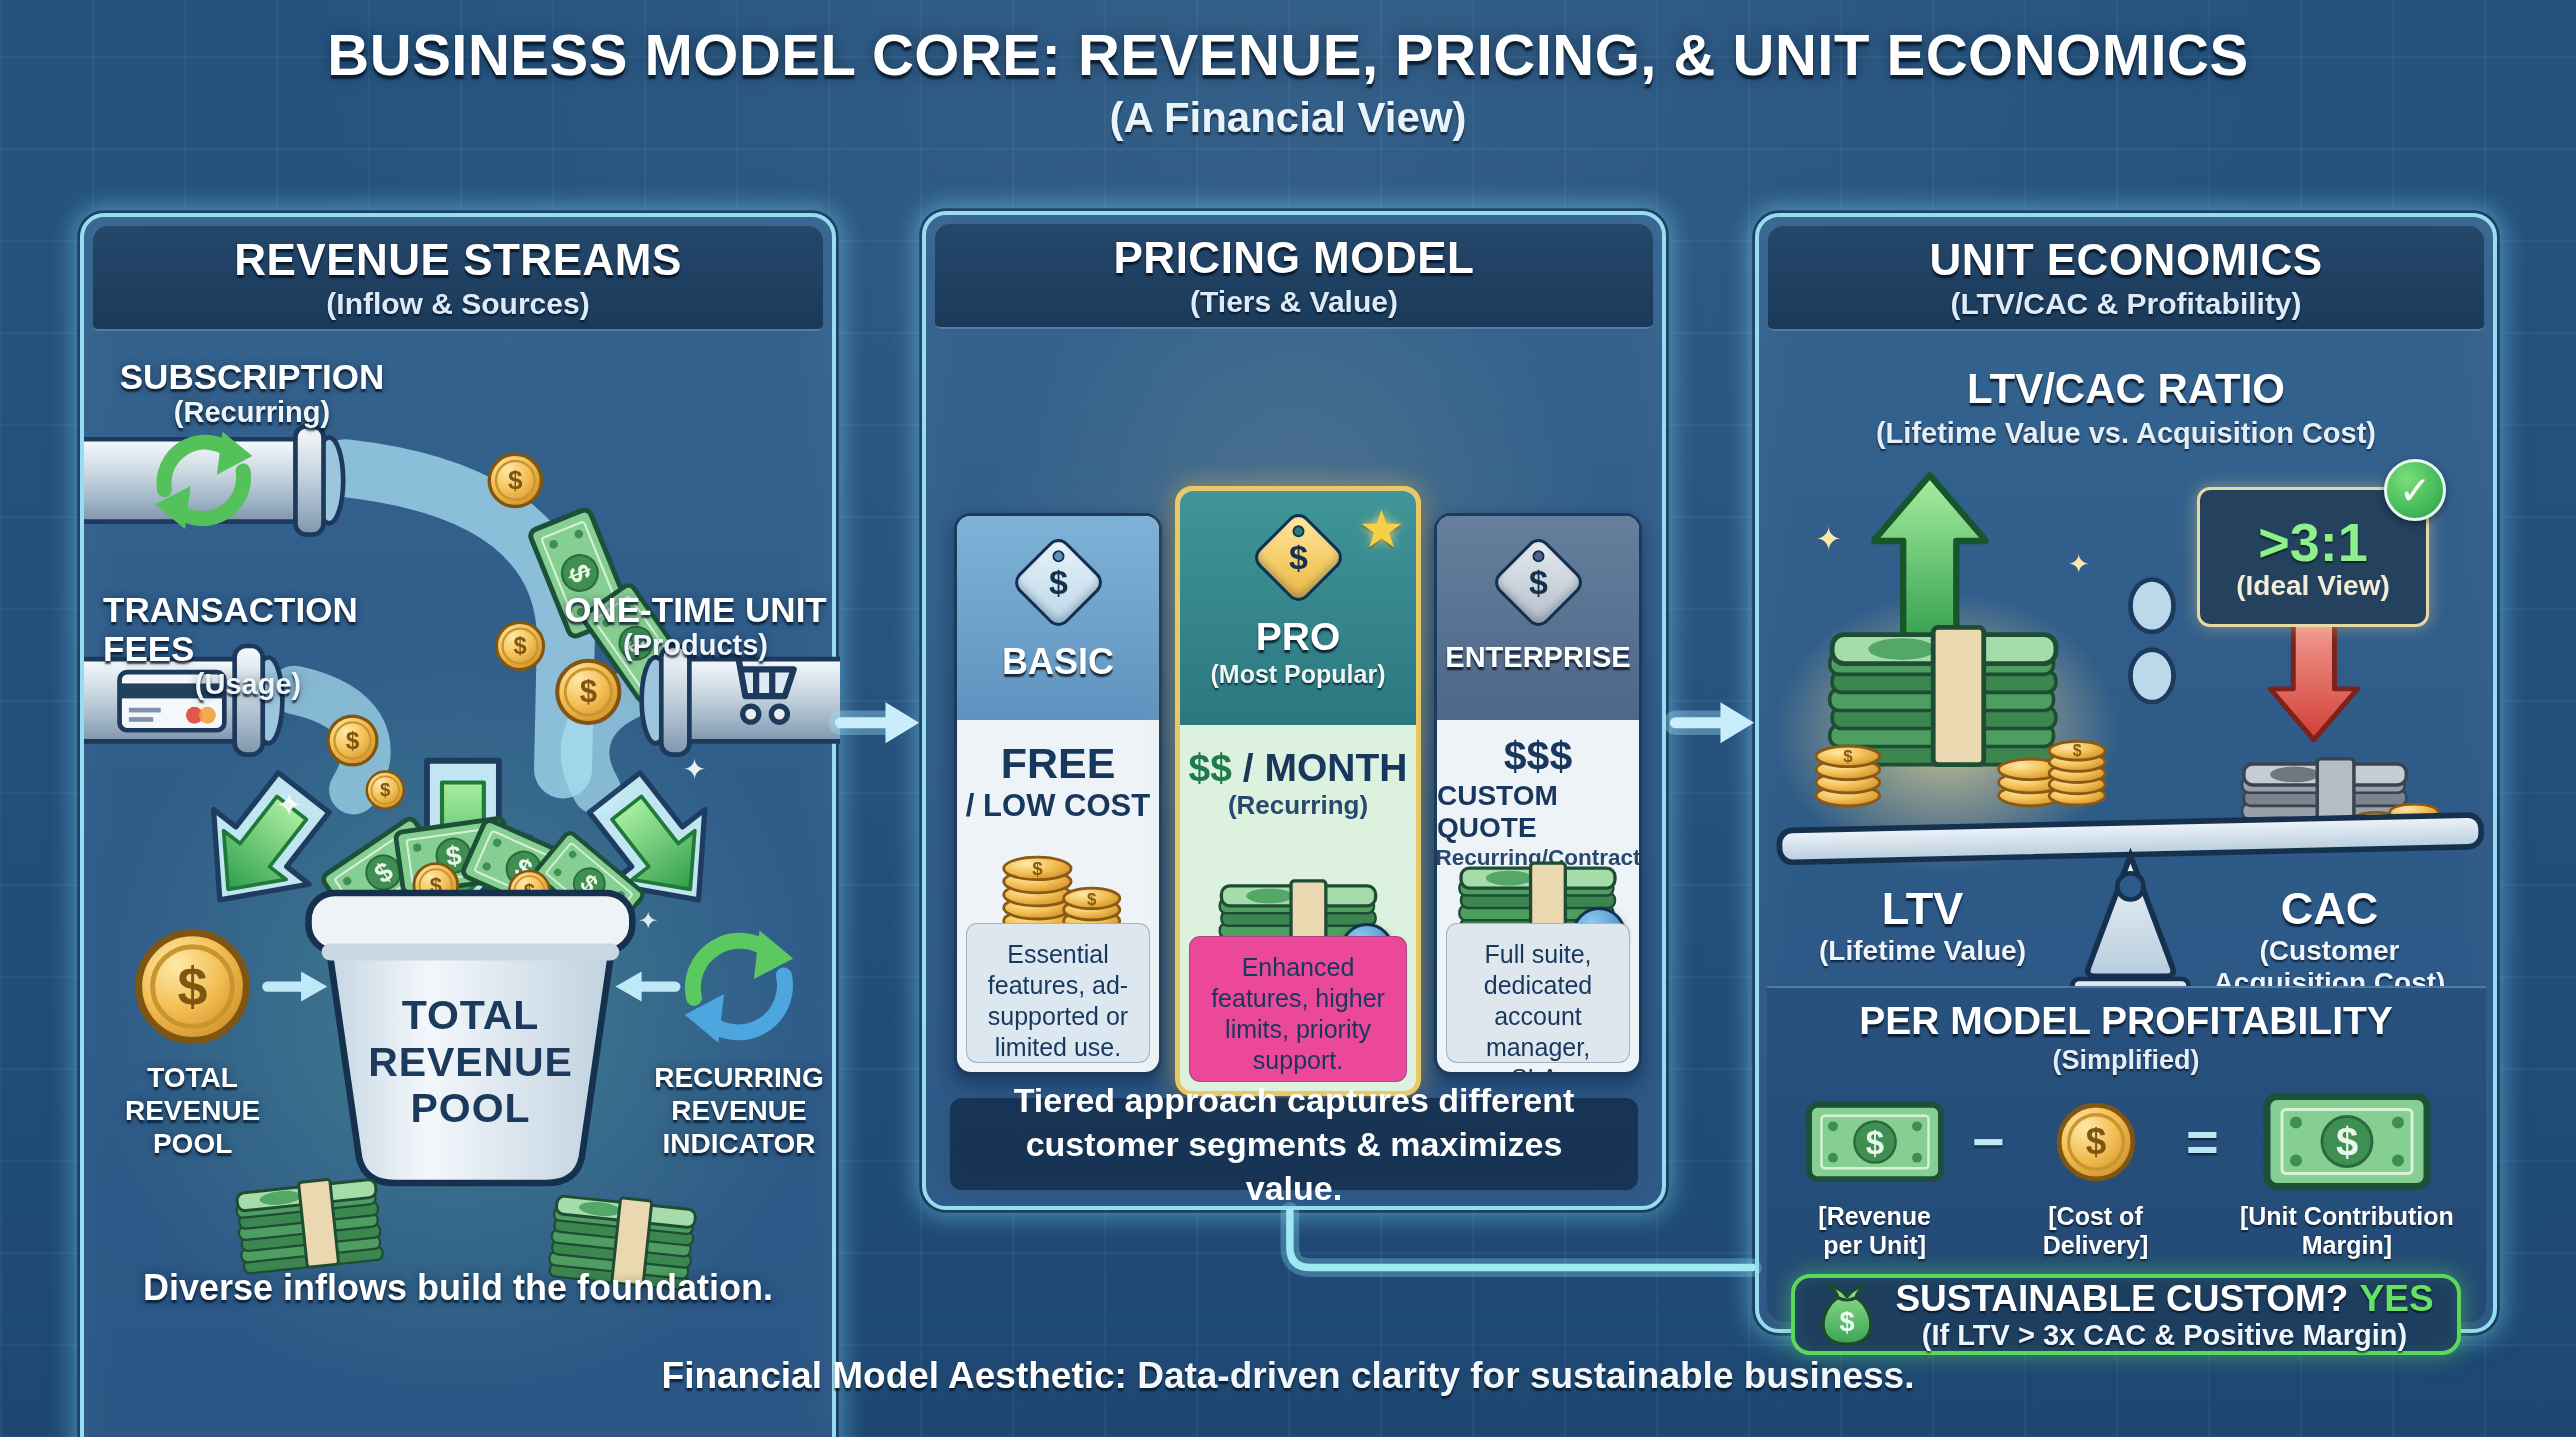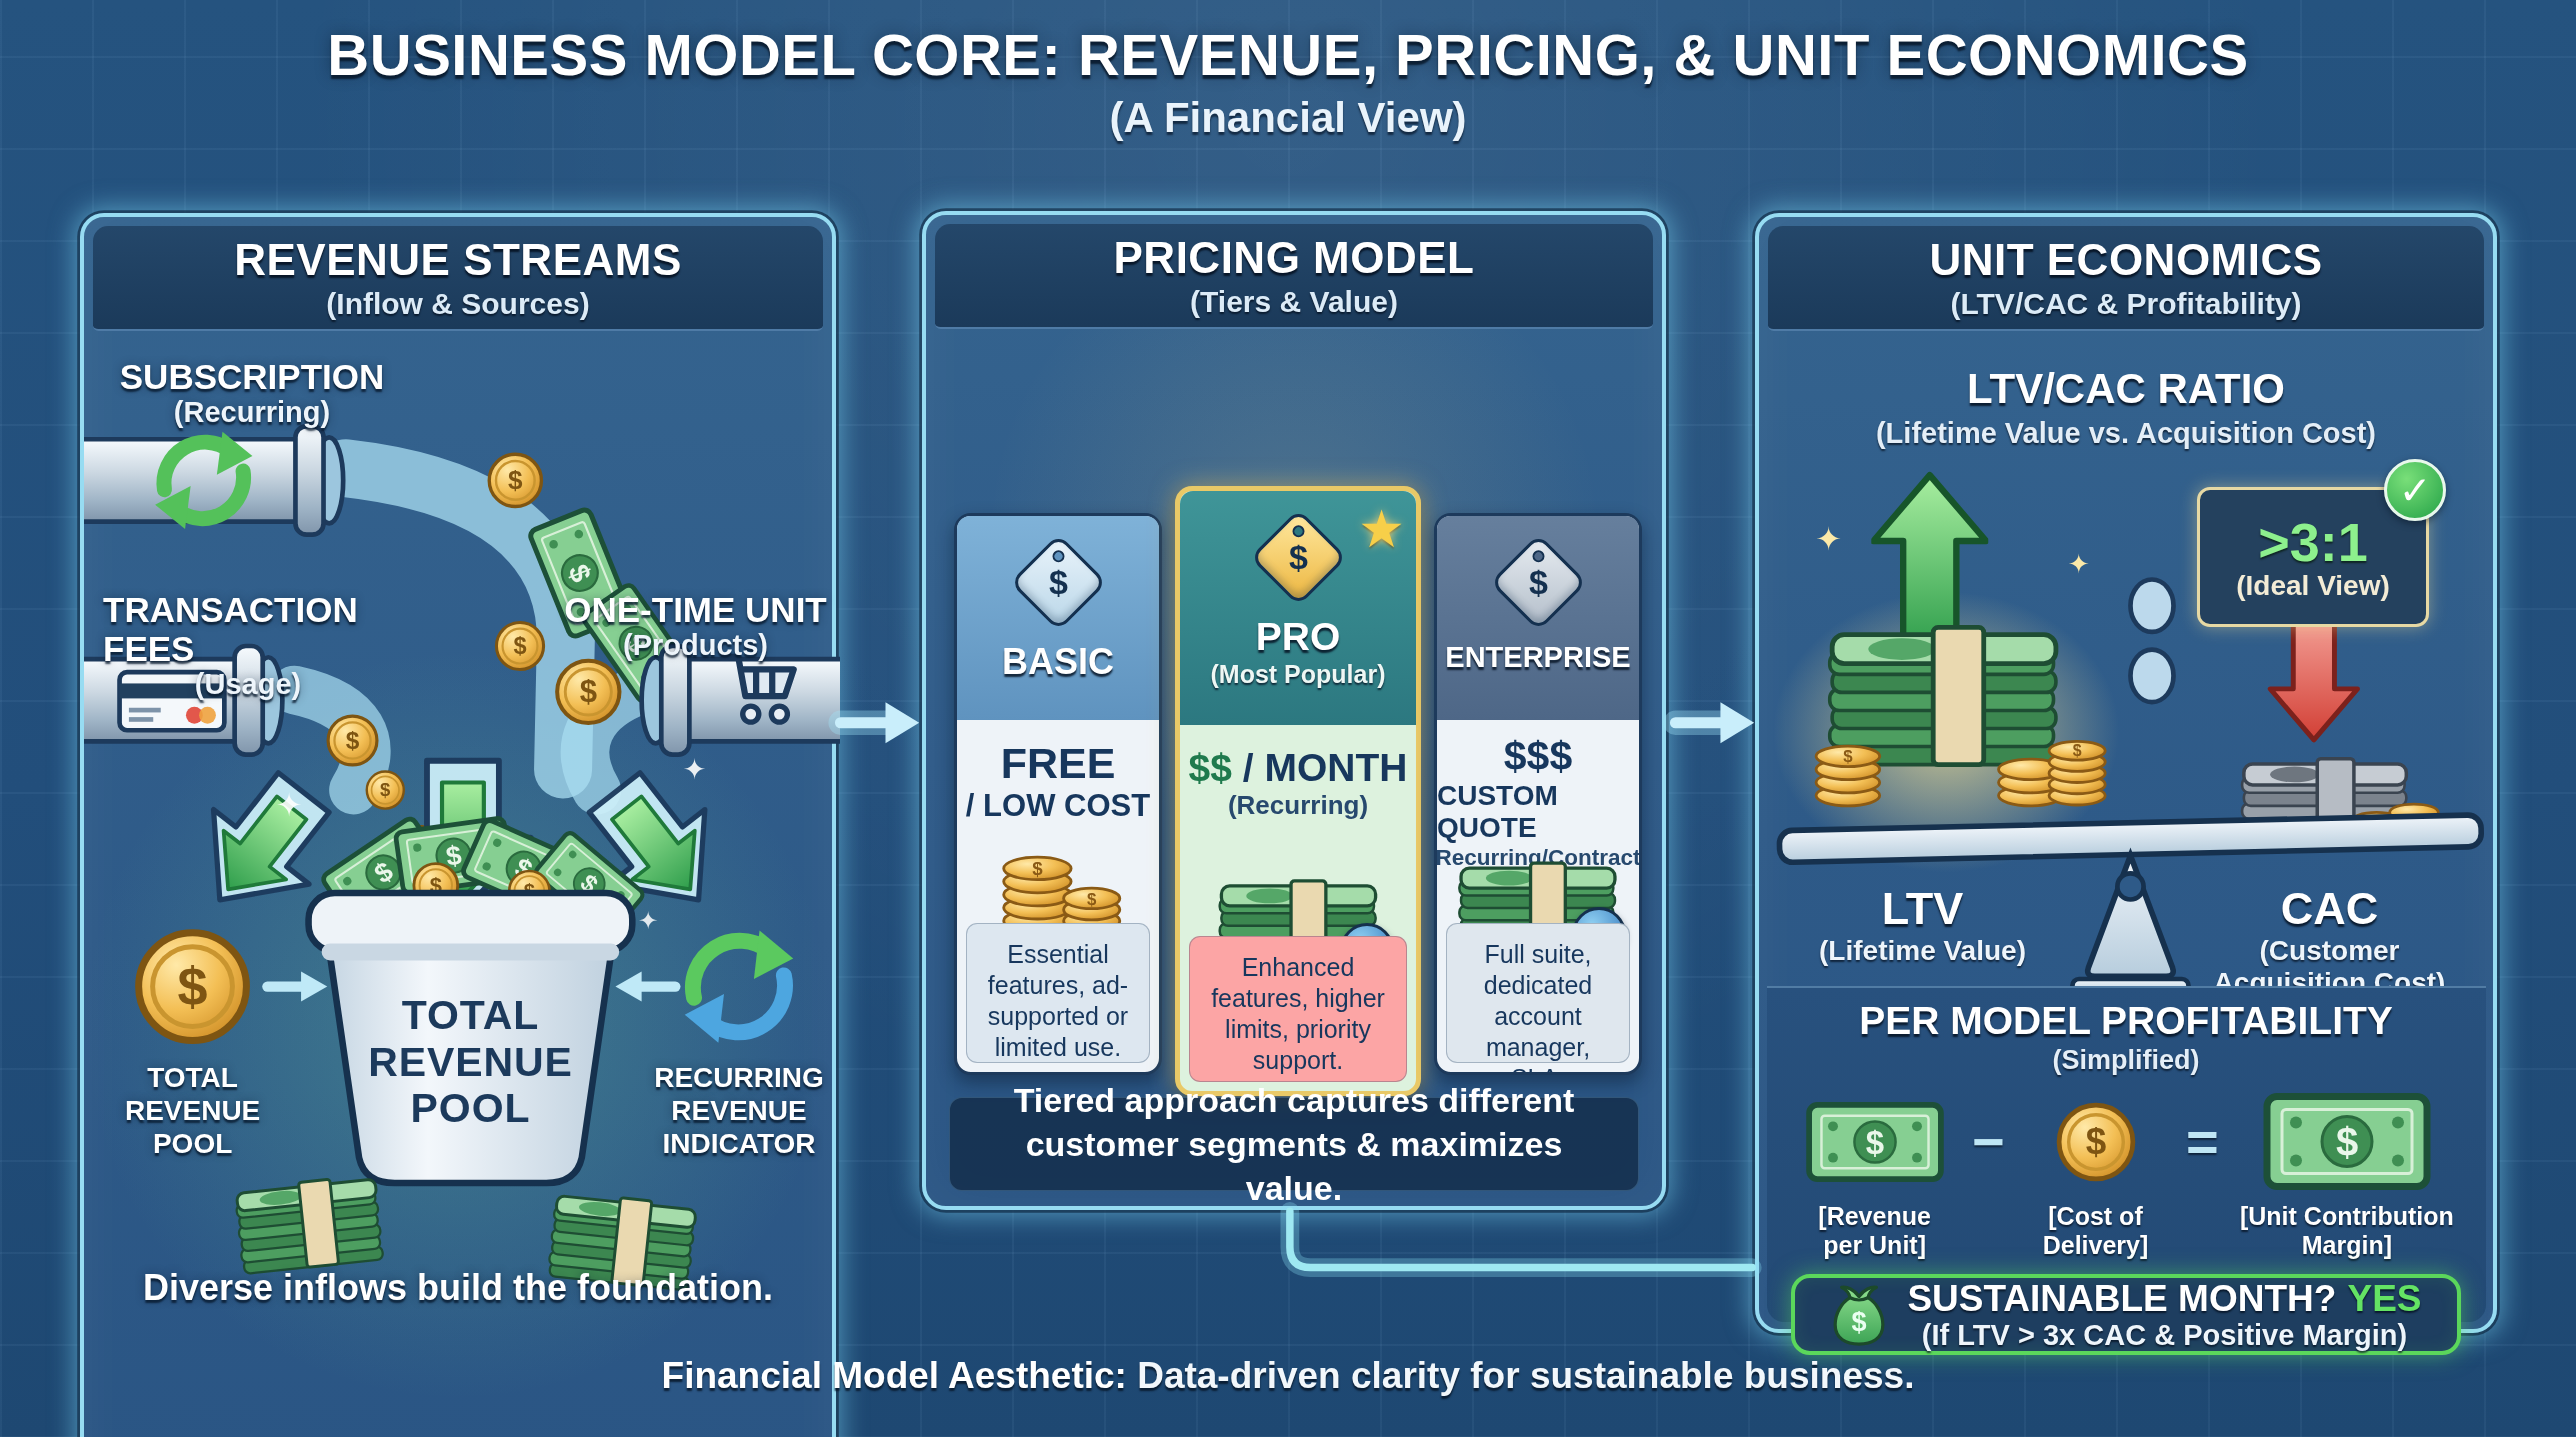--- a/index.html
+++ b/index.html
@@ -63,21 +63,21 @@
   .tag .tsym{position:absolute;inset:0;display:flex;align-items:center;justify-content:center;transform:rotate(-45deg);font-size:34px;font-weight:800;color:#14304f;}
   .pro-star{position:absolute;top:7.5px;right:11.2px;font-size:52px;color:#f7cf49;text-shadow:0 0 9.4px rgba(255,220,120,.9),0 1.9px 1.9px rgba(80,50,0,.6);}
   .price-block{position:absolute;left:0;right:0;display:flex;flex-direction:column;align-items:center;line-height:1.15;}
   .price-big{font-size:43px;font-weight:800;color:#17375d;}
   .price-mid{font-size:31px;font-weight:800;color:#17375d;}
   .price-note{font-size:26px;font-weight:700;color:#27496e;}
   .price-cur{color:#1f7a4d;}
   .card-icon{position:absolute;left:0;right:0;display:flex;justify-content:center;}
   .r-badge{position:absolute;width:54px;height:54px;border-radius:50%;background:radial-gradient(circle at 35% 30%,#8fd0f2,#2f72b8);border:3.7px solid #15304d;color:#fff;font-size:34px;font-weight:800;display:flex;align-items:center;justify-content:center;text-shadow:0 1.9px 1.9px rgba(10,30,55,.6);box-shadow:0 3.7px 7.5px rgba(5,18,34,.4);}
   .feature-box{position:absolute;left:9.4px;right:9.4px;bottom:9.4px;border-radius:11.2px;border:1.9px solid rgba(29,58,92,.3);padding:15px 9.4px;font-size:25px;font-weight:400;color:#17375d;text-align:center;line-height:1.24;}
-  .fb-basic{background:#dde7f0;height:140px;} .fb-pro{background:#fca5a5;height:146px;} .fb-ent{background:#dfe7ee;height:140px;}
+  .fb-basic{background:#dde7f0;height:140px;} .fb-pro{background:#ec4899;height:146px;} .fb-ent{background:#dfe7ee;height:140px;}
   .pricing-caption{position:absolute;left:23.4px;right:23.4px;top:882px;height:94px;border-radius:13px;background:rgba(18,42,70,.78);border:1.9px solid rgba(130,190,230,.25);display:flex;align-items:center;justify-content:center;}
   .pricing-caption div{font-size:34px;font-weight:700;color:#fff;text-align:center;line-height:1.3;width:92%;}
 
   
   .ratio-title{position:absolute;left:0;right:0;top:148px;font-size:42px;font-weight:800;color:#fff;text-align:center;text-shadow:0 2.8px 1.9px rgba(5,18,34,.85);}
   .ratio-subtitle{position:absolute;left:0;right:0;top:200px;font-size:29px;font-weight:700;color:#e4eef7;text-align:center;text-shadow:0 1.9px 1.9px rgba(5,18,34,.75);}
   .goal-badge{position:absolute;left:438px;top:270px;width:232px;height:140px;background:#24415e;border:3.7px solid #e7d9a4;border-radius:13px;box-shadow:0 0 17px rgba(240,220,150,.45);display:flex;flex-direction:column;align-items:center;justify-content:center;line-height:1.05;}
   .goal-value{font-size:54px;font-weight:800;color:#8df08d;text-shadow:0 1.9px 1.9px rgba(5,25,10,.7);}
   .goal-label{font-size:28px;font-weight:700;color:#f3ecd6;}
   .check-badge{position:absolute;left:625px;top:242px;width:62px;height:62px;border-radius:50%;background:radial-gradient(circle at 35% 30%,#79df79,#23a146);border:3.7px solid #e9f8ec;color:#fff;font-size:39px;font-weight:800;display:flex;align-items:center;justify-content:center;box-shadow:0 2.8px 7.5px rgba(5,18,34,.5);}
@@ -571,21 +571,21 @@
               </svg>
           </div>
           <div class="eq-label" style="width:215px;">[Unit Contribution Margin]</div>
         </div>
       </div>
       <div class="growth-box">
         <svg width="58" height="67" viewBox="0 0 90 100">
             <use href="#bag" x="0" y="0" width="90" height="100"></use>
           </svg>
         <div class="growth-text">
-          <div class="growth-q"><span>SUSTAINABLE MONTH?</span><span class="yes">YES</span></div>
+          <div class="growth-q"><span>SUSTAINABLE CUSTOM?</span><span class="yes">YES</span></div>
           <div class="growth-cond">(If LTV &gt; 3x CAC &amp; Positive Margin)</div>
         </div>
       </div>
     </div>
   </div>
 
   <svg class="abs" style="left:0;top:0;pointer-events:none;" width="2576" height="1438" viewBox="0 0 2752 1536">
     <g>
       <path d="M898 772 H950" stroke="rgba(160,230,250,.35)" stroke-width="26" stroke-linecap="round"></path>
       <path d="M898 772 H950" stroke="#c9eefb" stroke-width="12" stroke-linecap="round"></path>

